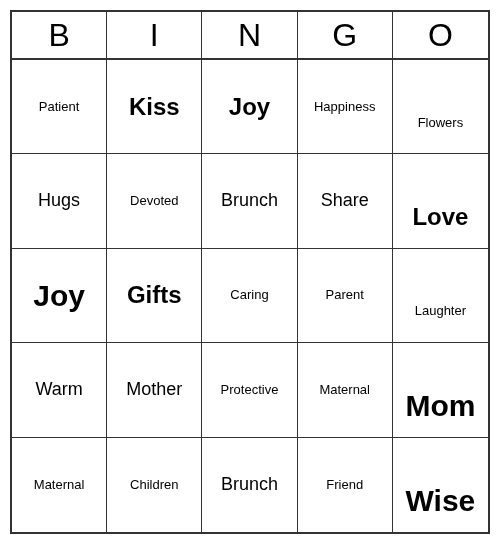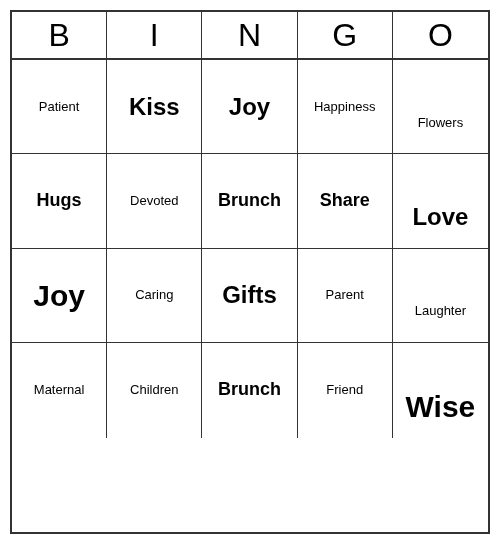--- a/index.html
+++ b/index.html
@@ -77,21 +77,21 @@
       margin-top: 32px;
     }
 
     .size-large {
       font-size: 24px;
       font-weight: bold;
     }
 
     .size-medium {
       font-size: 18px;
-      font-weight: bold;
+      font-weight: normal;
     }
 
     .size-small {
       font-size: 13px;
     }
 
     .size-xlarge {
       font-size: 30px;
       font-weight: bold;
     }
@@ -117,24 +117,31 @@
       </div>
       <div class="bingo-row">
         <div class="bingo-cell size-medium">Hugs</div>
         <div class="bingo-cell size-small">Devoted</div>
         <div class="bingo-cell size-medium">Brunch</div>
         <div class="bingo-cell size-medium">Share</div>
         <div class="bingo-cell size-large">Love</div>
       </div>
       <div class="bingo-row">
         <div class="bingo-cell size-xlarge">Joy</div>
+        <div class="bingo-cell size-large">Gifts</div>
         <div class="bingo-cell size-small">Caring</div>
-        <div class="bingo-cell size-large">Gifts</div>
         <div class="bingo-cell size-small">Parent</div>
         <div class="bingo-cell size-small">Laughter</div>
+      </div>
+      <div class="bingo-row">
+        <div class="bingo-cell size-medium">Warm</div>
+        <div class="bingo-cell size-medium">Mother</div>
+        <div class="bingo-cell size-small">Protective</div>
+        <div class="bingo-cell size-small">Maternal</div>
+        <div class="bingo-cell size-xlarge">Mom</div>
       </div>
       <div class="bingo-row">
         <div class="bingo-cell size-small">Maternal</div>
         <div class="bingo-cell size-small">Children</div>
         <div class="bingo-cell size-medium">Brunch</div>
         <div class="bingo-cell size-small">Friend</div>
         <div class="bingo-cell size-xlarge">Wise</div>
       </div>
     </div>
 </div>

